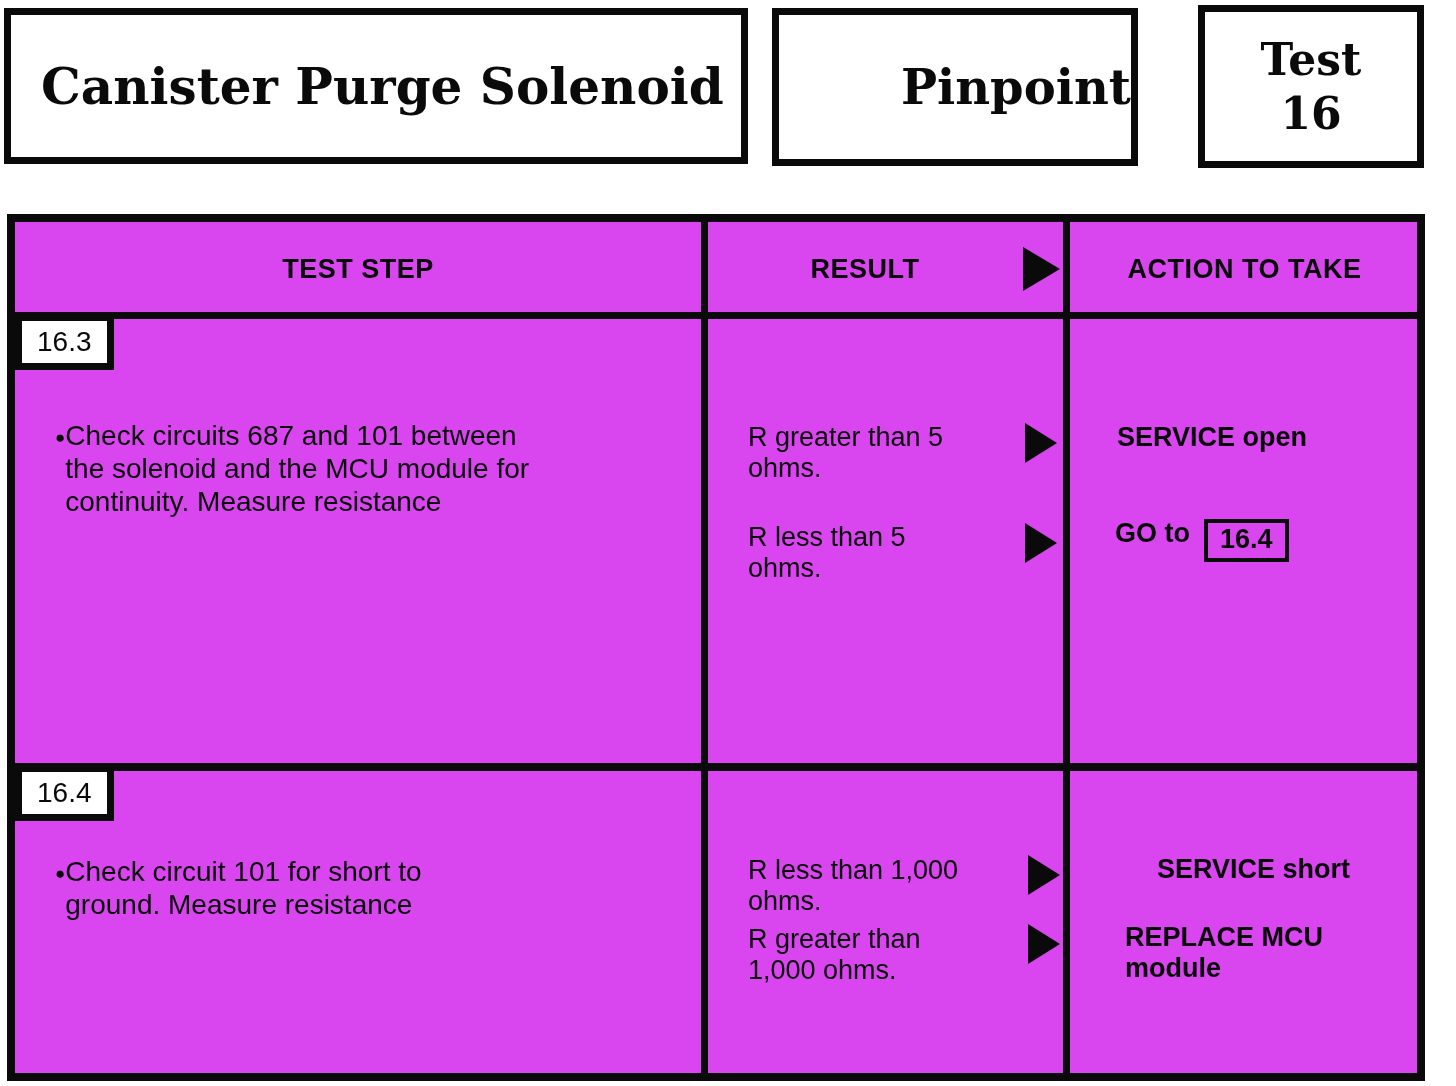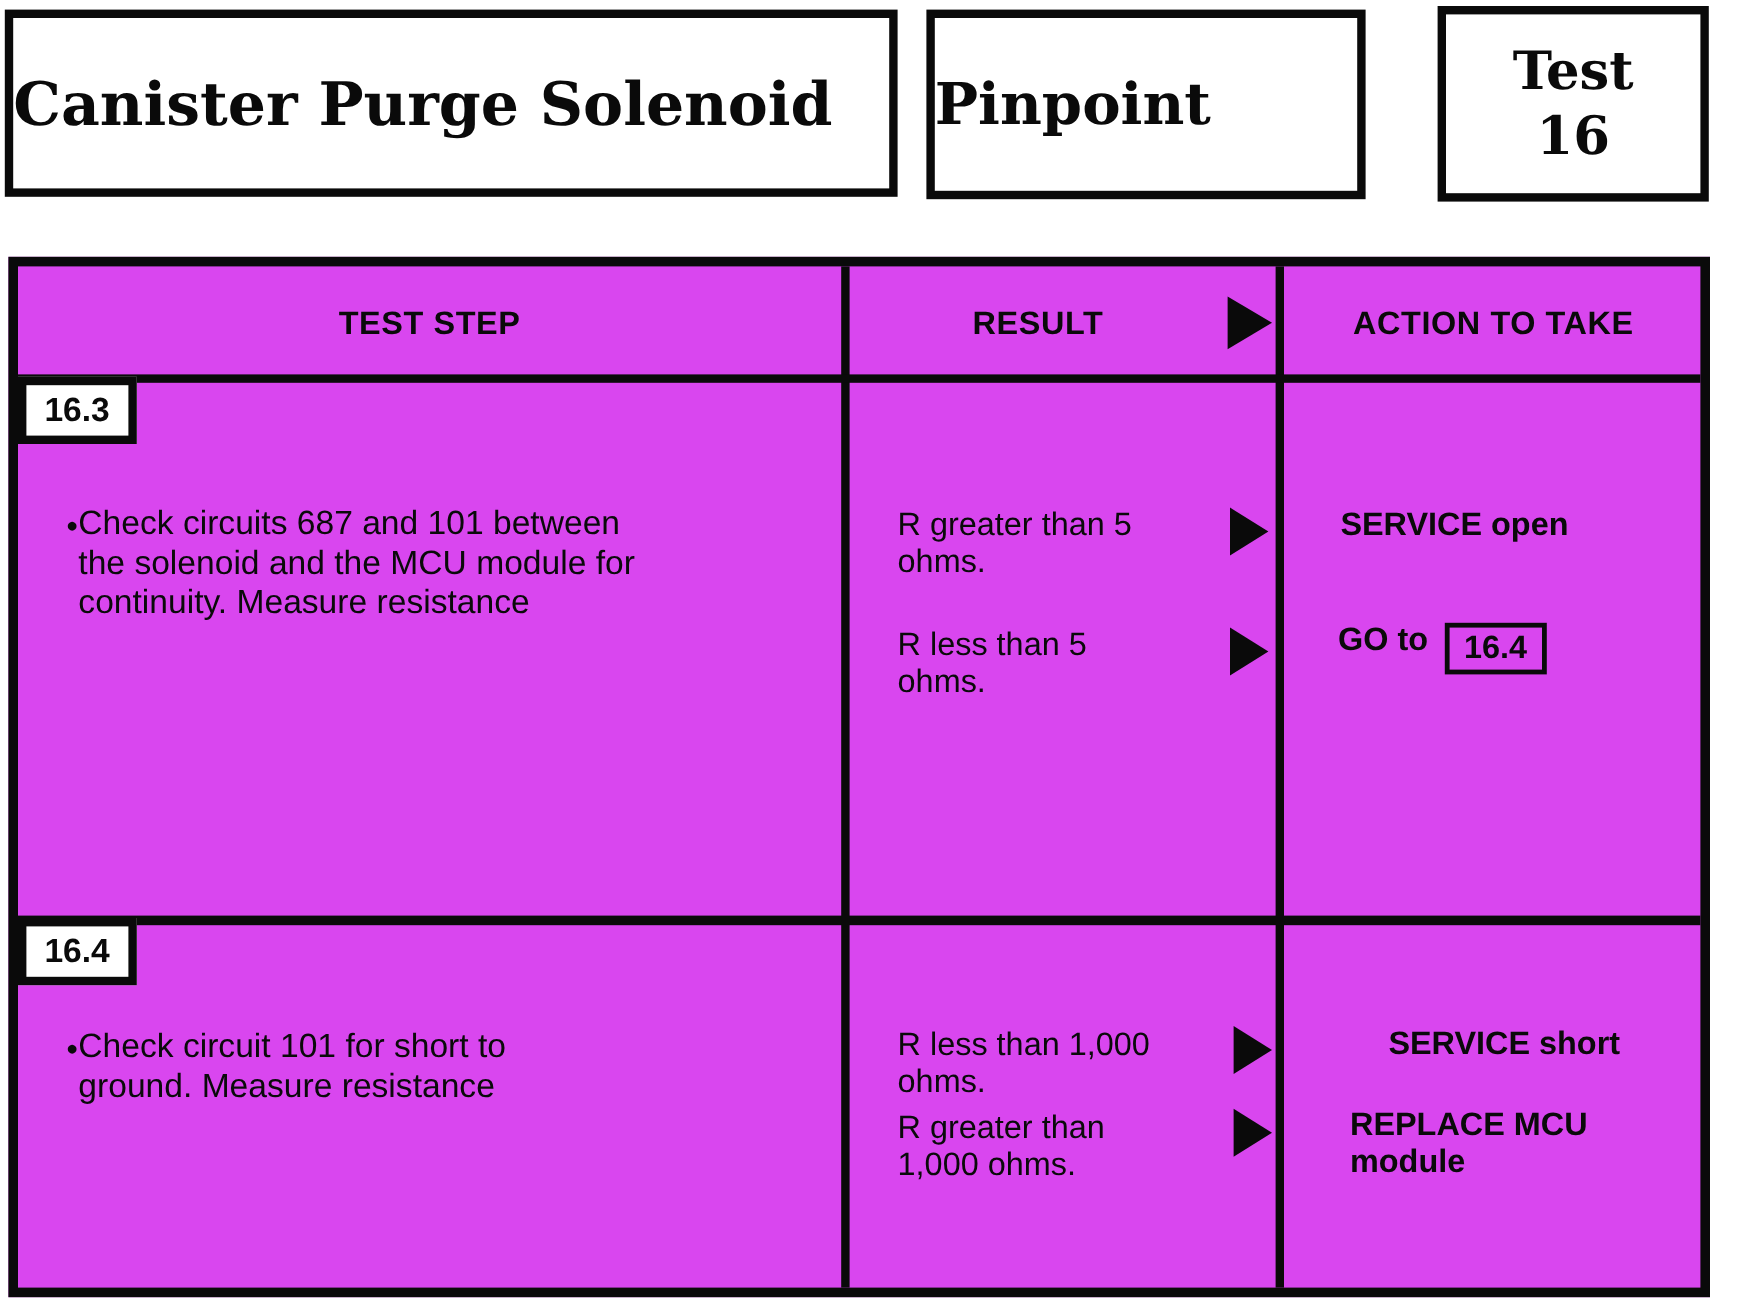--- a/index.html
+++ b/index.html
@@ -9,22 +9,22 @@
     background:#ffffff; color:#0a0a0a;
     font-family:"Liberation Sans", sans-serif;
     overflow:hidden;
   }
   
   .tbox {
     position:absolute; background:#fff; border:7px solid #0a0a0a;
     display:flex; align-items:center;
     font-family:"DejaVu Serif", serif; font-weight:bold; color:#0a0a0a;
   }
-  .tbox-title   { left:4px;   top:8px; width:744px; height:156px; font-size:50px; letter-spacing:0px; }
-  .tbox-pinpoint{ left:772px; top:8px; width:366px; height:158px; justify-content:flex-start; font-size:48px; }
+  .tbox-title   { left:4px;   top:8px; width:744px; height:156px; padding-left:30px; font-size:50px; letter-spacing:0px; }
+  .tbox-pinpoint{ left:772px; top:8px; width:366px; height:158px; justify-content:flex-end; font-size:48px; }
   .tbox-test    { left:1198px;top:5px; width:226px; height:163px; flex-direction:column; justify-content:center; font-size:44px; line-height:1.22; }
   
   .grid {
     position:absolute; left:7px; top:214px; width:1418px; height:867px;
     border:8px solid #0a0a0a; background:#d946ef;
   }
   .vline, .hline { position:absolute; background:#0a0a0a; }
   .vline { top:0; bottom:0; width:7px; }
   .vline-1 { left:686px; }
   .vline-2 { left:1048px; }
@@ -34,21 +34,21 @@
   .colhead {
     position:absolute; top:32px; font-size:27px; font-weight:bold;
     letter-spacing:0.5px; text-align:center; white-space:nowrap;
   }
   .colhead-1 { left:0;      width:686px; }
   .colhead-2 { left:700px;  width:300px; }
   .colhead-3 { left:1055px; width:349px; }
   
   .stepbox {
     position:absolute; left:0; border:7px solid #0a0a0a; background:#fff;
-    font-size:28px; font-weight:bold; padding:7px 15px; line-height:1;
+    font-size:28px; font-weight:normal; padding:7px 15px; line-height:1;
   }
   .stepbox-1 { top:92px; }
   .stepbox-2 { top:543px; }
   
   .bullet-item { position:absolute; left:40px; width:560px; display:flex; }
   .bullet-item .dot { font-size:17px; line-height:33px; margin-top:2px; }
   .bullet-item .txt { font-size:28px; line-height:33px; white-space:pre-line; }
   .bullet-1 { top:197px; }
   .bullet-2 { top:633px; }
   

